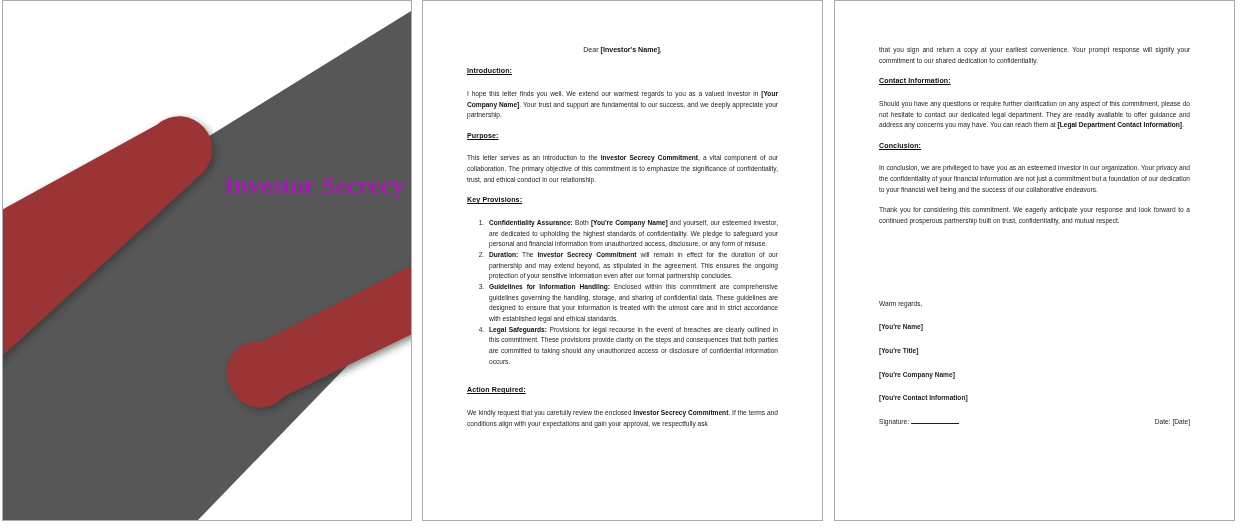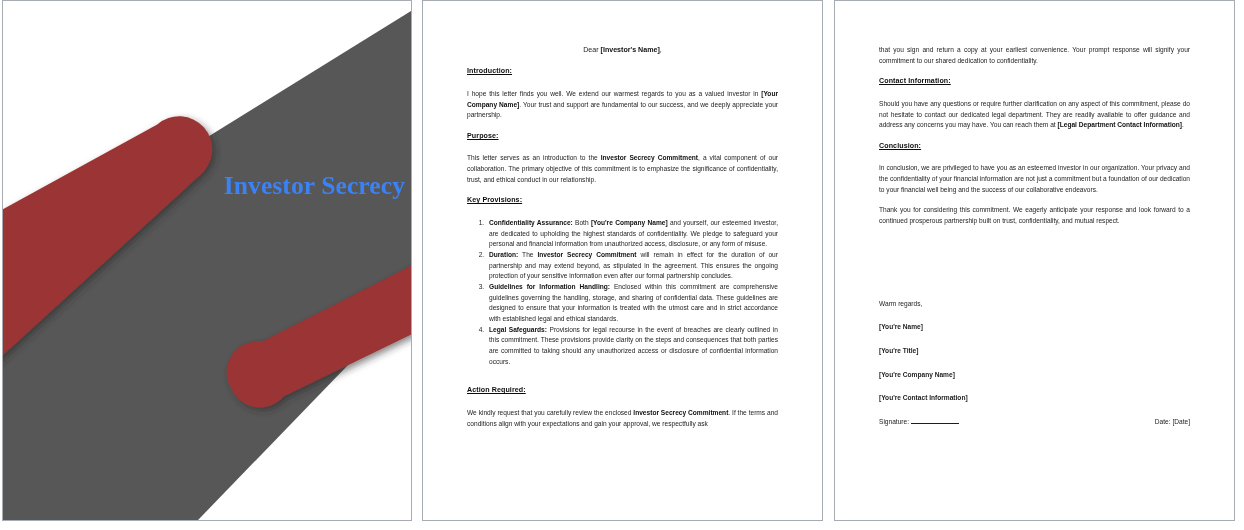--- a/index.html
+++ b/index.html
@@ -50,21 +50,21 @@
   .cover-title {
     position: absolute;
     left: 120px;
     top: 168px;
     width: 282px;
     text-align: right;
     font-family: "Liberation Serif", serif;
     font-size: 25.5px;
     font-weight: bold;
     line-height: 1.32;
-    color: #3b82f6;
+    color: #a21caf;
     letter-spacing: 0.1px;
   }
 
   
   #page-body { left: 422px;  width: 401px; }
   #page-tail { left: 834px;  width: 401px; }
 
   .sheet-inner {
     position: absolute;
     left: 0; right: 0; top: 0;

